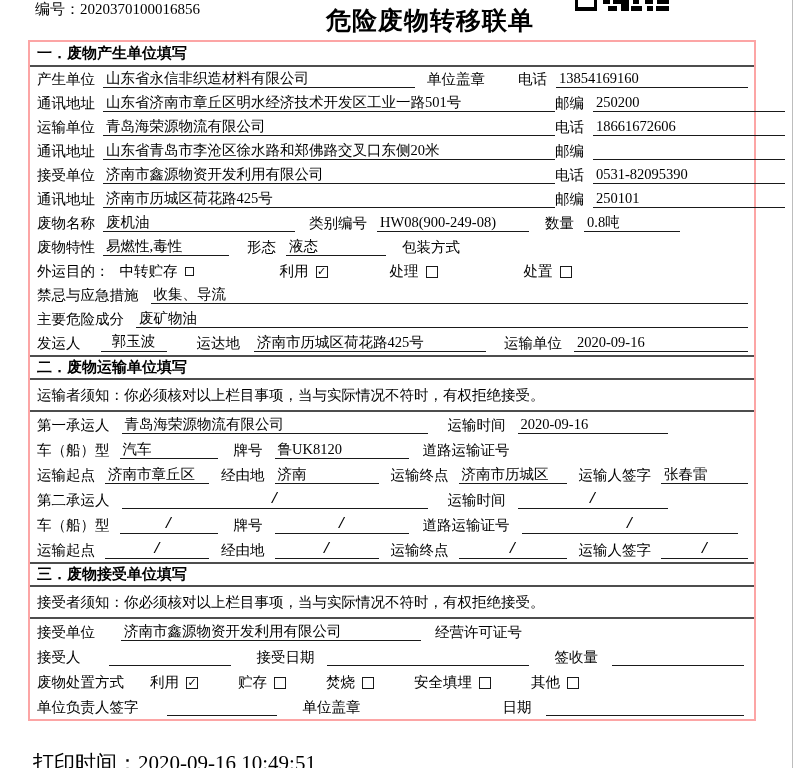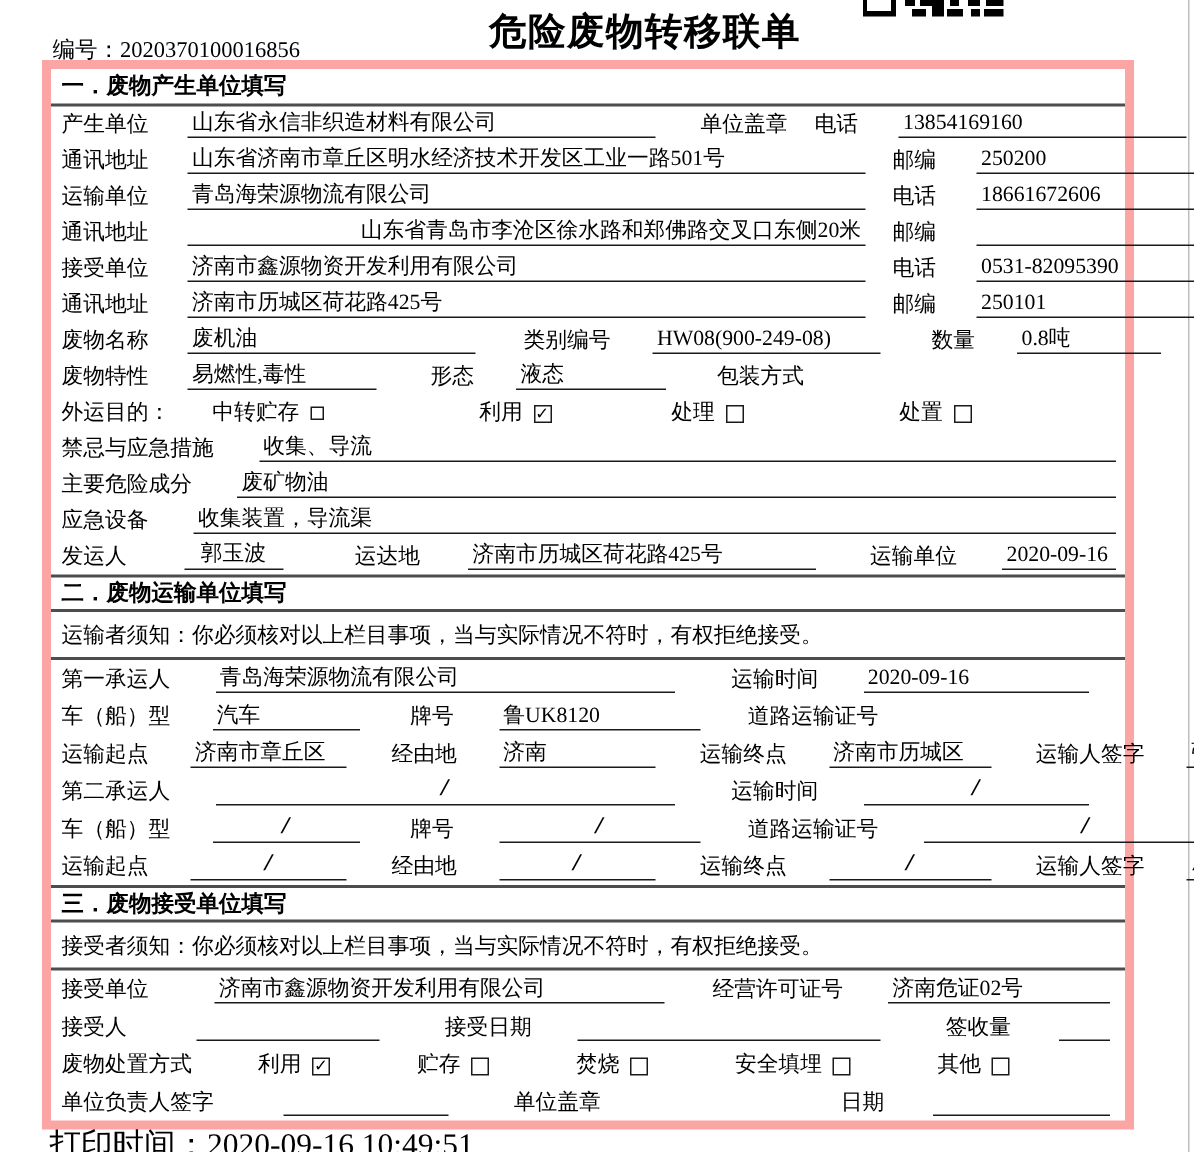--- a/index.html
+++ b/index.html
@@ -4,35 +4,35 @@
 <style>
   html,body{margin:0;padding:0;}
   body{
     width:796px;height:768px;background:#ffffff;color:#000;
     font-family:"Liberation Serif","DejaVu Serif",serif;
     position:relative;overflow:hidden;
   }
   .page-edge{position:absolute;right:3px;top:0;bottom:0;width:1px;background:#bdbdbd;}
   
   .hdr{position:relative;height:40px;}
-  .serial{position:absolute;left:35px;top:24px;font-size:15px;white-space:nowrap;}
+  .serial{position:absolute;left:35px;top:0;font-size:15px;white-space:nowrap;}
   .title{position:absolute;left:326px;top:4px;font-size:25px;font-weight:bold;
          font-family:"Liberation Sans","DejaVu Sans",sans-serif;letter-spacing:1px;white-space:nowrap;}
   .qr{position:absolute;left:575px;top:0;width:94px;height:11px;}
   
   .form-table{position:absolute;left:28px;top:40px;width:728px;box-sizing:border-box;
-              border:6px solid #fca5a5;background:#fff;}
+              border:2px solid #fca5a5;background:#fff;}
   .sec-head{height:25px;box-sizing:border-box;border-bottom:2px solid #4d4d4d;
             display:flex;align-items:center;padding-left:7px;font-weight:bold;font-size:15px;
             font-family:"Liberation Sans","DejaVu Sans",sans-serif;}
   .sec-head.mid{border-top:2px solid #4d4d4d;}
   .notice{height:32px;box-sizing:border-box;border-bottom:2px solid #4d4d4d;
           display:flex;align-items:center;padding-left:7px;font-size:14.5px;}
   .r{display:flex;align-items:flex-end;box-sizing:border-box;height:24px;
-     padding:0 6px 3px 7px;font-size:14.5px;line-height:1.15;gap:18px;}
+     padding:0 6px 3px 7px;font-size:14.5px;line-height:1.15;}
   .s2 .r,.s3 .r{height:25px;}
   .lbl{white-space:nowrap;flex:none;}
   .ul{border-bottom:1px solid #1a1a1a;box-sizing:border-box;white-space:nowrap;
       padding:0 3px;flex:none;min-height:15px;}
   .grow{flex:1 1 auto;}
   .ctr{text-align:center;font-family:Liberation Mono, monospace;}
   .mla{margin-left:auto;}
   .opt{display:flex;align-items:center;white-space:nowrap;}
   .cb{display:inline-block;width:12px;height:12px;border:1.5px solid #1a1a1a;
       box-sizing:border-box;margin-left:7px;font-size:11px;line-height:9px;text-align:center;
@@ -89,21 +89,21 @@
 
     <div class="r">
       <span class="lbl">运输单位</span>
       <span class="ul" style="width:452px;margin-left:8px;">青岛海荣源物流有限公司</span>
       <span class="lbl mla">电话</span>
       <span class="ul" style="width:192px;margin-left:9px;">18661672606</span>
     </div>
 
     <div class="r">
       <span class="lbl">通讯地址</span>
-      <span class="ul" style="width:452px;margin-left:8px;text-align:right;">山东省青岛市李沧区徐水路和郑佛路交叉口东侧20米</span>
+      <span class="ul" style="width:452px;margin-left:8px;">山东省青岛市李沧区徐水路和郑佛路交叉口东侧20米</span>
       <span class="lbl mla">邮编</span>
       <span class="ul" style="width:192px;margin-left:9px;"></span>
     </div>
 
     <div class="r">
       <span class="lbl">接受单位</span>
       <span class="ul" style="width:452px;margin-left:8px;">济南市鑫源物资开发利用有限公司</span>
       <span class="lbl mla">电话</span>
       <span class="ul" style="width:192px;margin-left:9px;">0531-82095390</span>
     </div>
@@ -155,24 +155,20 @@
     <div class="r">
       <span class="lbl">禁忌与应急措施</span>
       <span class="ul grow" style="margin-left:12px;">收集、导流</span>
     </div>
 
     <div class="r">
       <span class="lbl">主要危险成分</span>
       <span class="ul grow" style="margin-left:12px;">废矿物油</span>
     </div>
 
-    <div class="r">
-      <span class="lbl">应急设备</span>
-      <span class="ul grow" style="margin-left:12px;">收集装置，导流渠</span>
-    </div>
 
     <div class="r">
       <span class="lbl">发运人</span>
       <span class="ul ctr" style="width:66px;margin-left:20px;">郭玉波</span>
       <span class="lbl" style="margin-left:30px;">运达地</span>
       <span class="ul" style="width:232px;margin-left:14px;">济南市历城区荷花路425号</span>
       <span class="lbl" style="margin-left:18px;">运输单位</span>
       <span class="ul grow" style="margin-left:12px;">2020-09-16</span>
     </div>
   </div>
@@ -236,21 +232,20 @@
   </div>
 
   <div class="sec-head mid">三．废物接受单位填写</div>
   <div class="s3">
     <div class="notice">接受者须知：你必须核对以上栏目事项，当与实际情况不符时，有权拒绝接受。</div>
 
     <div class="r">
       <span class="lbl">接受单位</span>
       <span class="ul" style="width:300px;margin-left:26px;">济南市鑫源物资开发利用有限公司</span>
       <span class="lbl" style="margin-left:14px;">经营许可证号</span>
-      <span class="ul grow" style="margin-left:12px;margin-right:4px;">济南危证02号</span>
     </div>
 
     <div class="r">
       <span class="lbl">接受人</span>
       <span class="ul" style="width:122px;margin-left:28px;"></span>
       <span class="lbl" style="margin-left:26px;">接受日期</span>
       <span class="ul" style="width:202px;margin-left:12px;"></span>
       <span class="lbl" style="margin-left:26px;">签收量</span>
       <span class="ul grow" style="margin-left:14px;margin-right:4px;"></span>
     </div>

